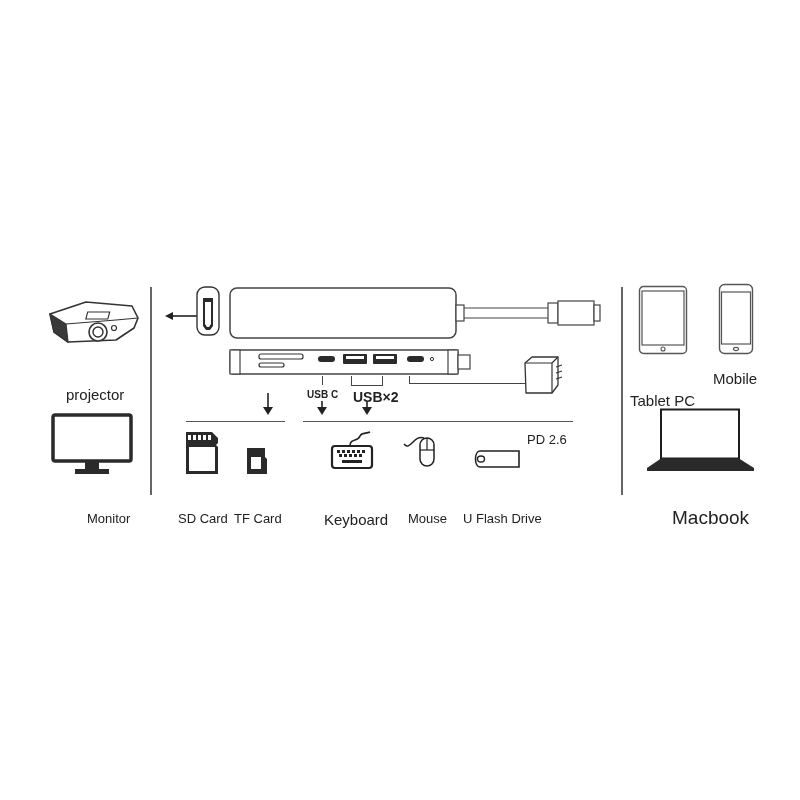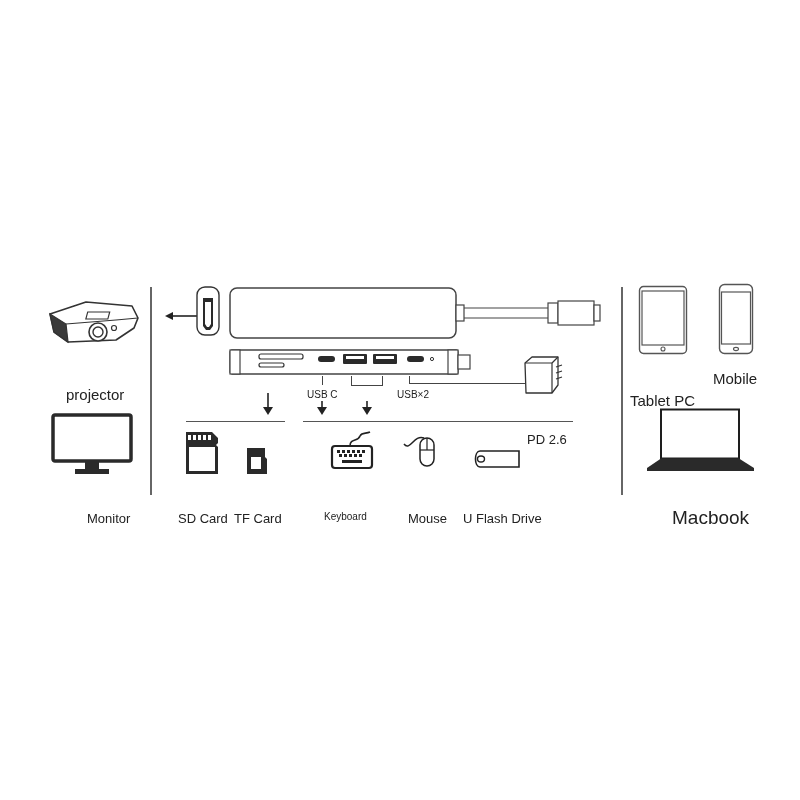--- a/index.html
+++ b/index.html
@@ -1,20 +1,20 @@
 <!DOCTYPE html>
 <html><head>
 <meta charset="utf-8">
 <style>
   html, body { margin:0; padding:0; background:#ffffff; }
   body { width:800px; height:800px; position:relative; overflow:hidden;
          font-family:"Liberation Sans", "DejaVu Sans", sans-serif; color:#222; }
   .abs { position:absolute; }
   .lbl { position:absolute; font-size:14px; color:#222; white-space:nowrap;margin-top:32px; }
-  .lbl-sm { position:absolute; font-size:11px; color:#222; white-space:nowrap; font-weight:normal; }
+  .lbl-sm { position:absolute; font-size:11px; color:#222; white-space:nowrap; font-weight:bold; }
   .vdiv { position:absolute; width:2px; background:#666; }
   .hline { position:absolute; height:1px; background:#555; }
   svg { position:absolute; overflow:visible; }
 </style>
 </head>
 <body>
 
 <div class="vdiv" style="left:150px; top:287px; height:208px;"></div>
 <div class="vdiv" style="left:621px; top:287px; height:208px;"></div>
 
@@ -76,21 +76,21 @@
   <circle cx="204" cy="11" r="1.6" fill="none" stroke="#333" stroke-width="1"></circle>
 </svg>
 
 <div class="abs" style="left:322px; top:376px; width:1px; height:9px; background:#444;"></div>
 
 <div class="abs" style="left:351px; top:376px; width:30px; height:9px; border-left:1px solid #444; border-right:1px solid #444; border-bottom:1px solid #444;"></div>
 
 <div class="abs" style="left:409px; top:376px; width:115px; height:7px; border-left:1px solid #444; border-bottom:1px solid #444;"></div>
 
 <div class="lbl-sm" style="left:307px; top:389px; font-size:10px;">USB C</div>
-<div class="lbl-sm" style="left:353px; top:389px; font-size:10px;margin-left:44px;">USB×2</div>
+<div class="lbl-sm" style="left:353px; top:389px; font-size:14px;">USB×2</div>
 
 <svg width="10" height="22" style="left:263px; top:393px;" viewBox="0 0 10 22">
   <line x1="5" y1="0" x2="5" y2="16" stroke="#222" stroke-width="1.6"></line>
   <path d="M0 14 L10 14 L5 22 Z" fill="#222"></path>
 </svg>
 <svg width="10" height="14" style="left:317px; top:401px;" viewBox="0 0 10 14">
   <line x1="5" y1="0" x2="5" y2="8" stroke="#222" stroke-width="1.6"></line>
   <path d="M0 6 L10 6 L5 14 Z" fill="#222"></path>
 </svg>
 <svg width="10" height="14" style="left:362px; top:401px;" viewBox="0 0 10 14">
@@ -137,21 +137,21 @@
       <rect x="27" y="18" width="3" height="3"></rect>
       <rect x="32" y="18" width="3" height="3"></rect>
     <rect x="9" y="22" width="3" height="3"></rect>
       <rect x="14" y="22" width="3" height="3"></rect>
       <rect x="19" y="22" width="3" height="3"></rect>
       <rect x="24" y="22" width="3" height="3"></rect>
       <rect x="29" y="22" width="3" height="3"></rect>
     <rect x="12" y="28" width="20" height="3"></rect>
   </g>
 </svg>
-<div class="lbl" style="left:324px; top:479px; font-size:10px;">Keyboard</div>
+<div class="lbl" style="left:324px; top:479px; font-size:15px;">Keyboard</div>
 
 <svg width="40" height="40" style="left:402px; top:432px;" viewBox="0 0 40 40">
   <path d="M2 12 C8 20, 12 2, 22 6" fill="none" stroke="#222" stroke-width="1.5"></path>
   <rect x="18" y="6" width="14" height="28" rx="7" fill="#fff" stroke="#222" stroke-width="1.5"></rect>
   <line x1="18" y1="18" x2="32" y2="18" stroke="#222" stroke-width="1.2"></line>
   <line x1="25" y1="6" x2="25" y2="18" stroke="#222" stroke-width="1.2"></line>
 </svg>
 <div class="lbl" style="left:408px; top:479px; font-size:13px;">Mouse</div>
 
 <svg width="50" height="20" style="left:472px; top:449px;" viewBox="0 0 50 20">

